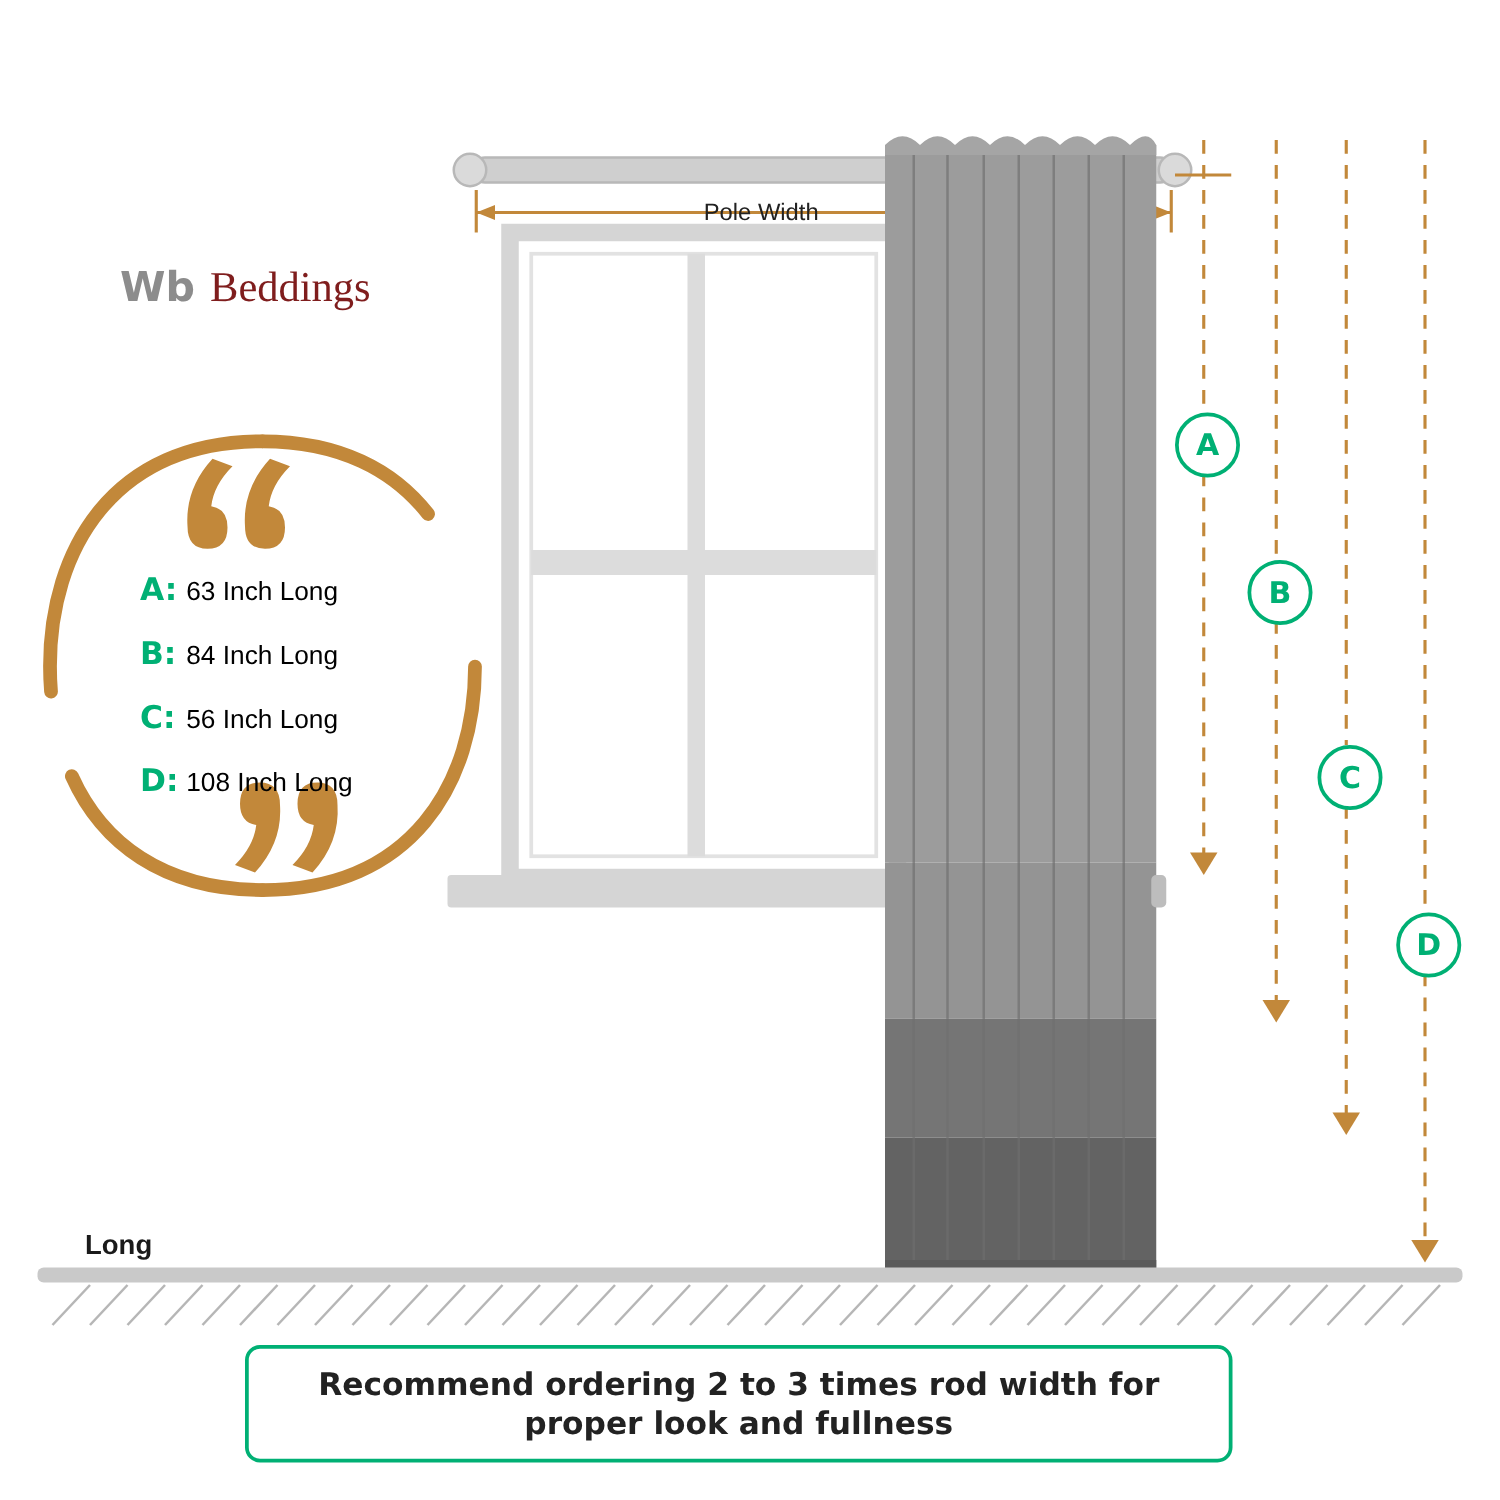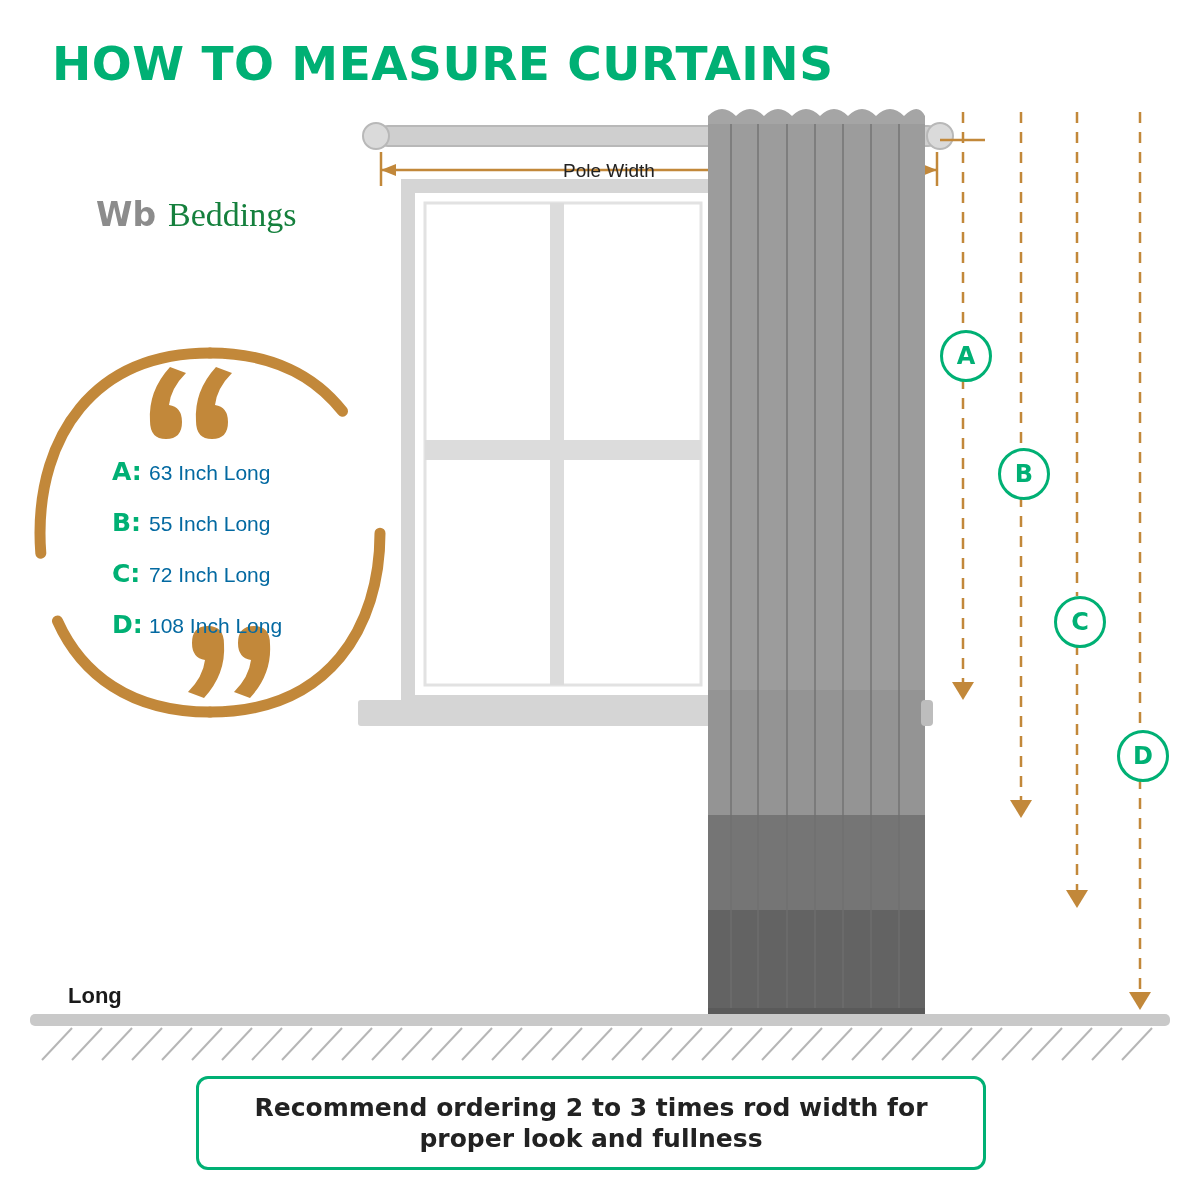--- a/index.html
+++ b/index.html
@@ -52,22 +52,23 @@
     font-family: "DejaVu Sans", sans-serif;
     font-size: 33px;
     font-weight: bold;
     color: #8c8c8c;
     line-height: 1;
     text-align: right;
   }
   .brand-name {
     font-family: "Liberation Serif", serif;
     font-size: 34px;
-    color: #15803d;
+    color: #7f1d1d;
     line-height: 1;
+    margin-top: 16px;
   }
 
   
   .legend {
     position: absolute;
     left: 20px;
     top: 345px;
     width: 380px;
     height: 375px;
   }
@@ -84,21 +85,21 @@
     height: 51px;
   }
   .legend-key {
     color: #00b074;
     font-weight: bold;
     font-size: 25px;
     font-family: "DejaVu Sans", sans-serif;
     min-width: 37px;
   }
   .legend-val {
-    color: #0369a1;
+    color: #000000;
     font-size: 21px;
     font-family: "Liberation Sans", sans-serif;
   }
 
   
   .pole-width-label {
     position: absolute;
     left: 563px;
     top: 160px;
     font-size: 19px;
@@ -149,21 +150,20 @@
     line-height: 1.25;
     font-family: "DejaVu Sans", sans-serif;
   }
   svg.scene { position: absolute; left: 0; top: 0; }
 </style>
 </head>
 <body>
 
 <div id="page">
 
-  <div class="title">HOW TO MEASURE CURTAINS</div>
 
   <div class="brand">
     <div class="brand-bottom">
       <span class="brand-mark">Wb</span>
       <span class="brand-name">Beddings</span>
     </div>
   </div>
 
   <svg class="scene" width="1200" height="1200" viewBox="0 0 1200 1200">
 
@@ -304,25 +304,25 @@
         <path d="M196 22 q-22 24 -20 54 q0 18 16 18 q16 0 16 -17 q0 -15 -13 -17 q2 -17 17 -32 Z"></path>
       </g>
     </svg>
     <div class="legend-list">
       <div class="legend-row">
         <span class="legend-key">A:</span>
         <span class="legend-val">63 Inch Long</span>
       </div>
       <div class="legend-row">
         <span class="legend-key">B:</span>
-        <span class="legend-val">55 Inch Long</span>
+        <span class="legend-val">84 Inch Long</span>
       </div>
       <div class="legend-row">
         <span class="legend-key">C:</span>
-        <span class="legend-val">72 Inch Long</span>
+        <span class="legend-val">56 Inch Long</span>
       </div>
       <div class="legend-row">
         <span class="legend-key">D:</span>
         <span class="legend-val">108 Inch Long</span>
       </div>
     </div>
   </div>
 
   <div class="note">
     <div class="note-text">Recommend ordering 2 to 3 times rod width for proper look and fullness</div>

